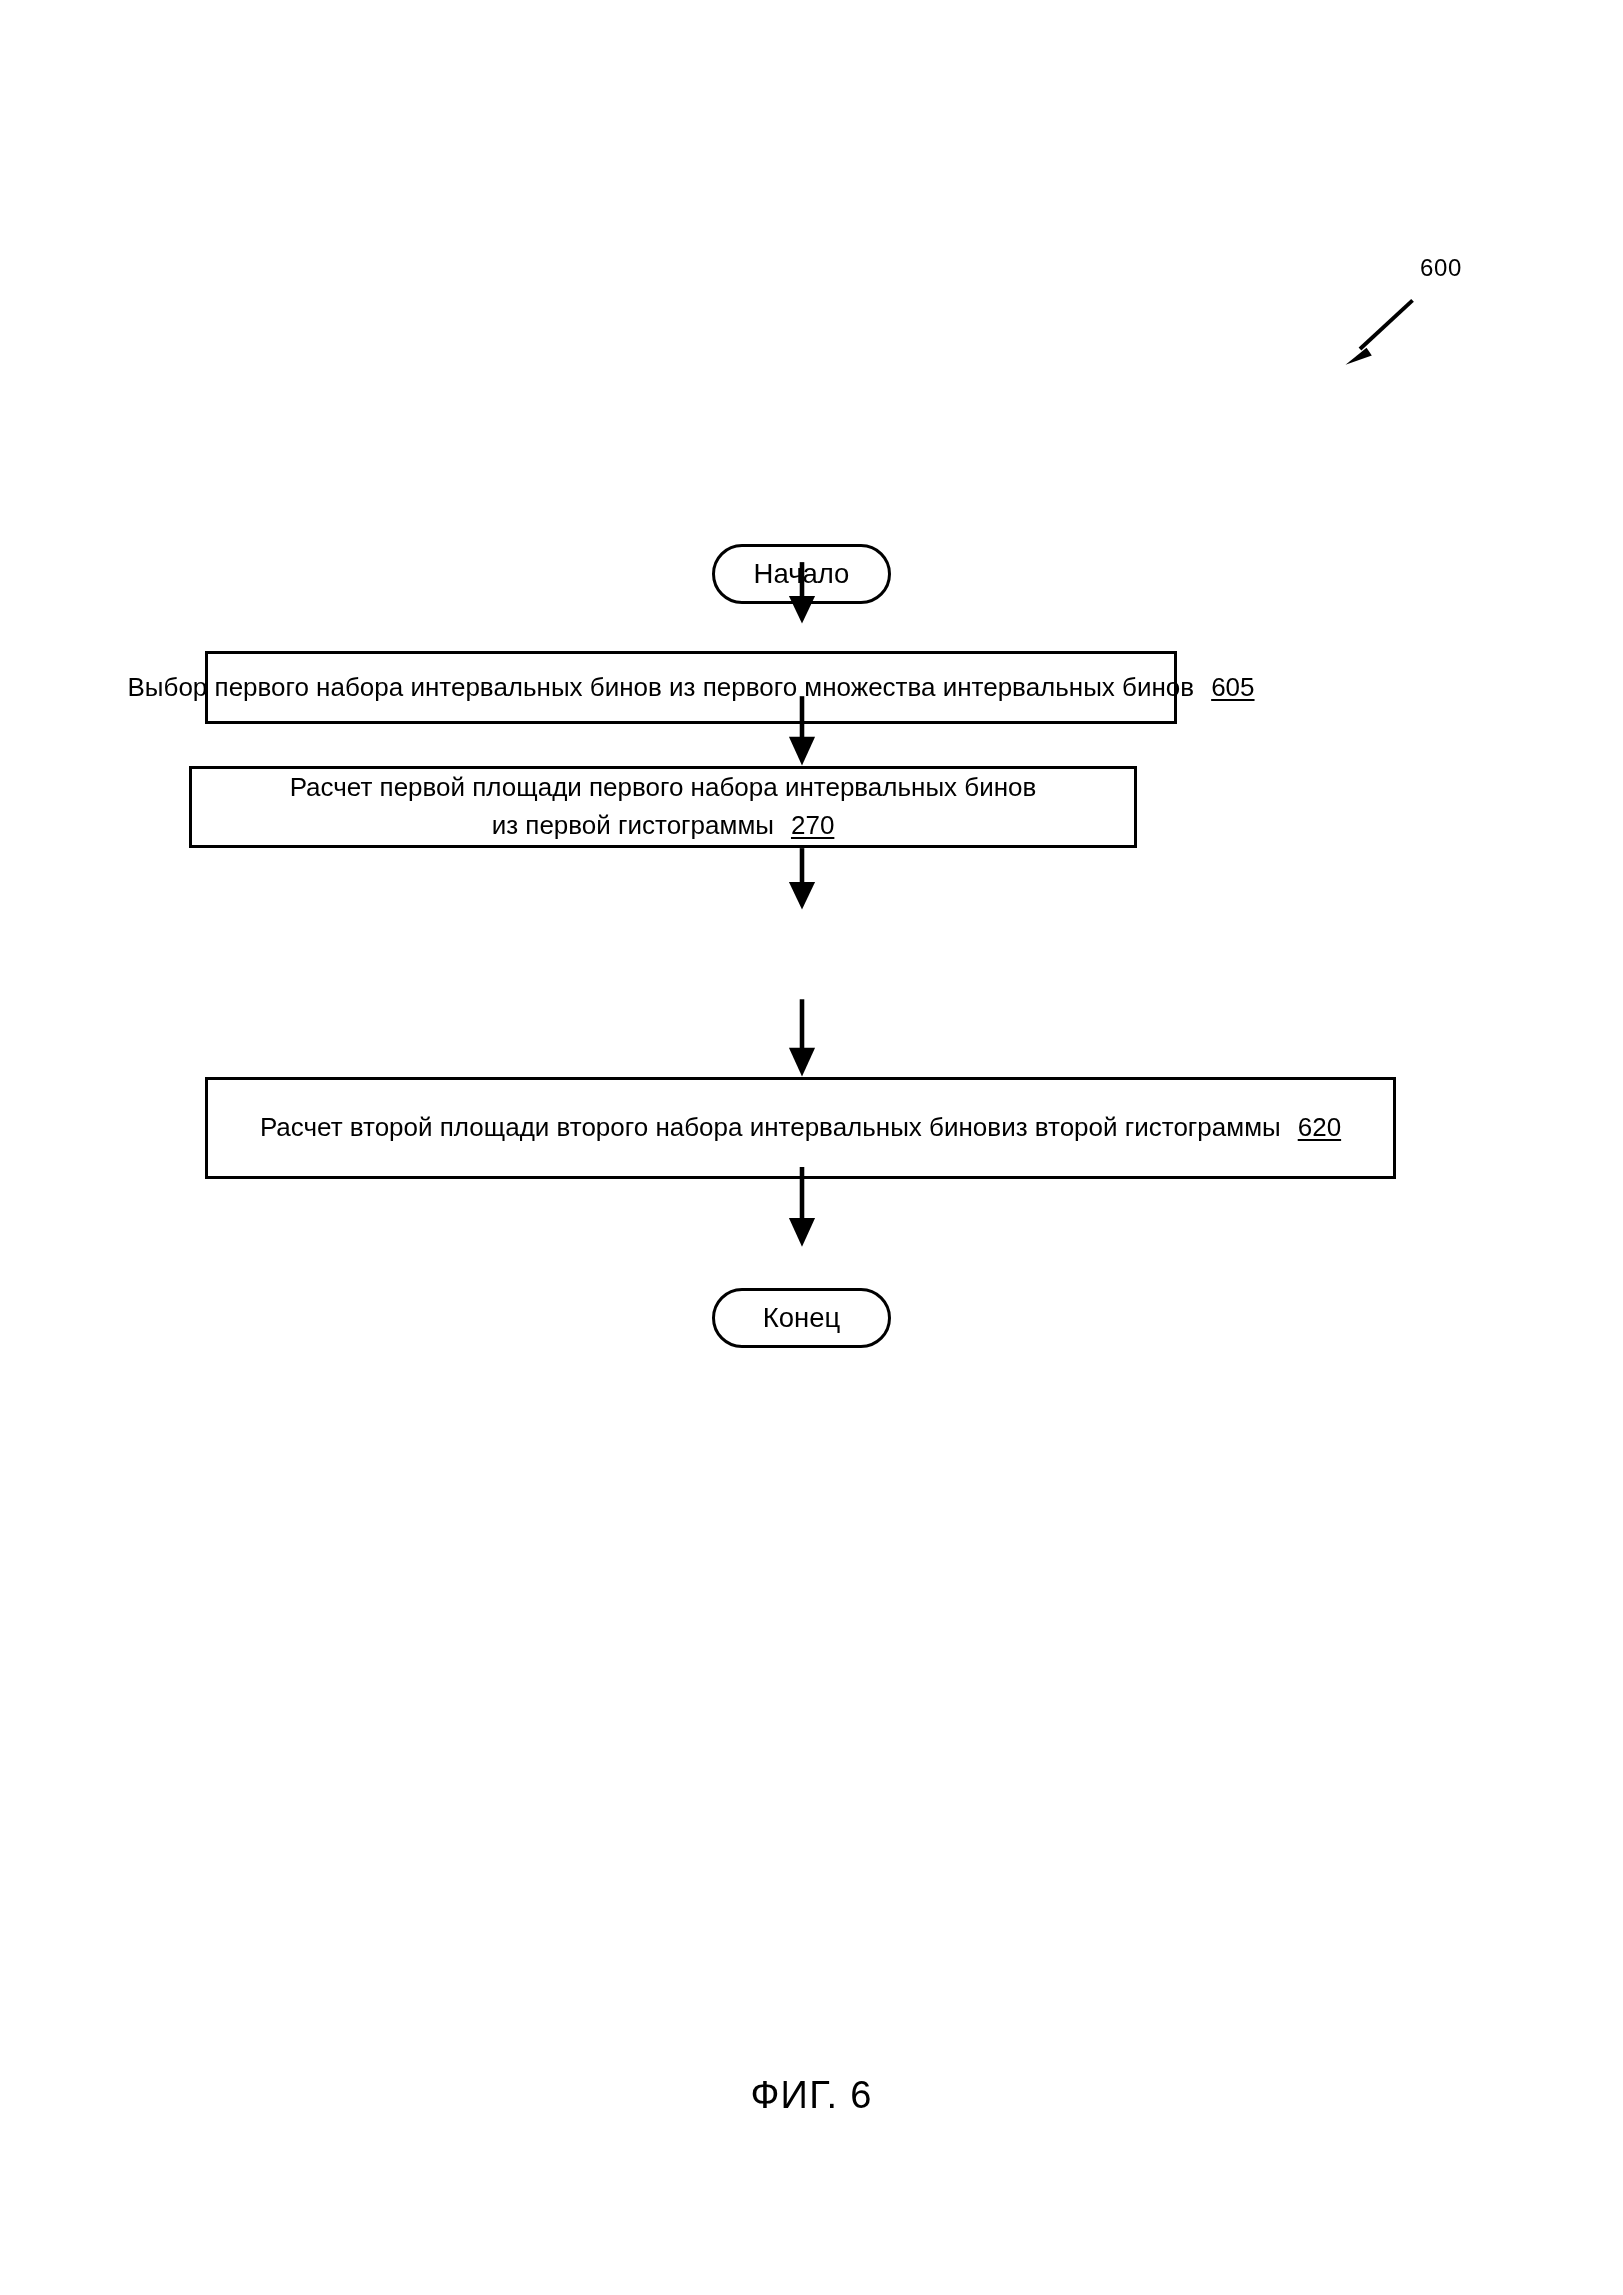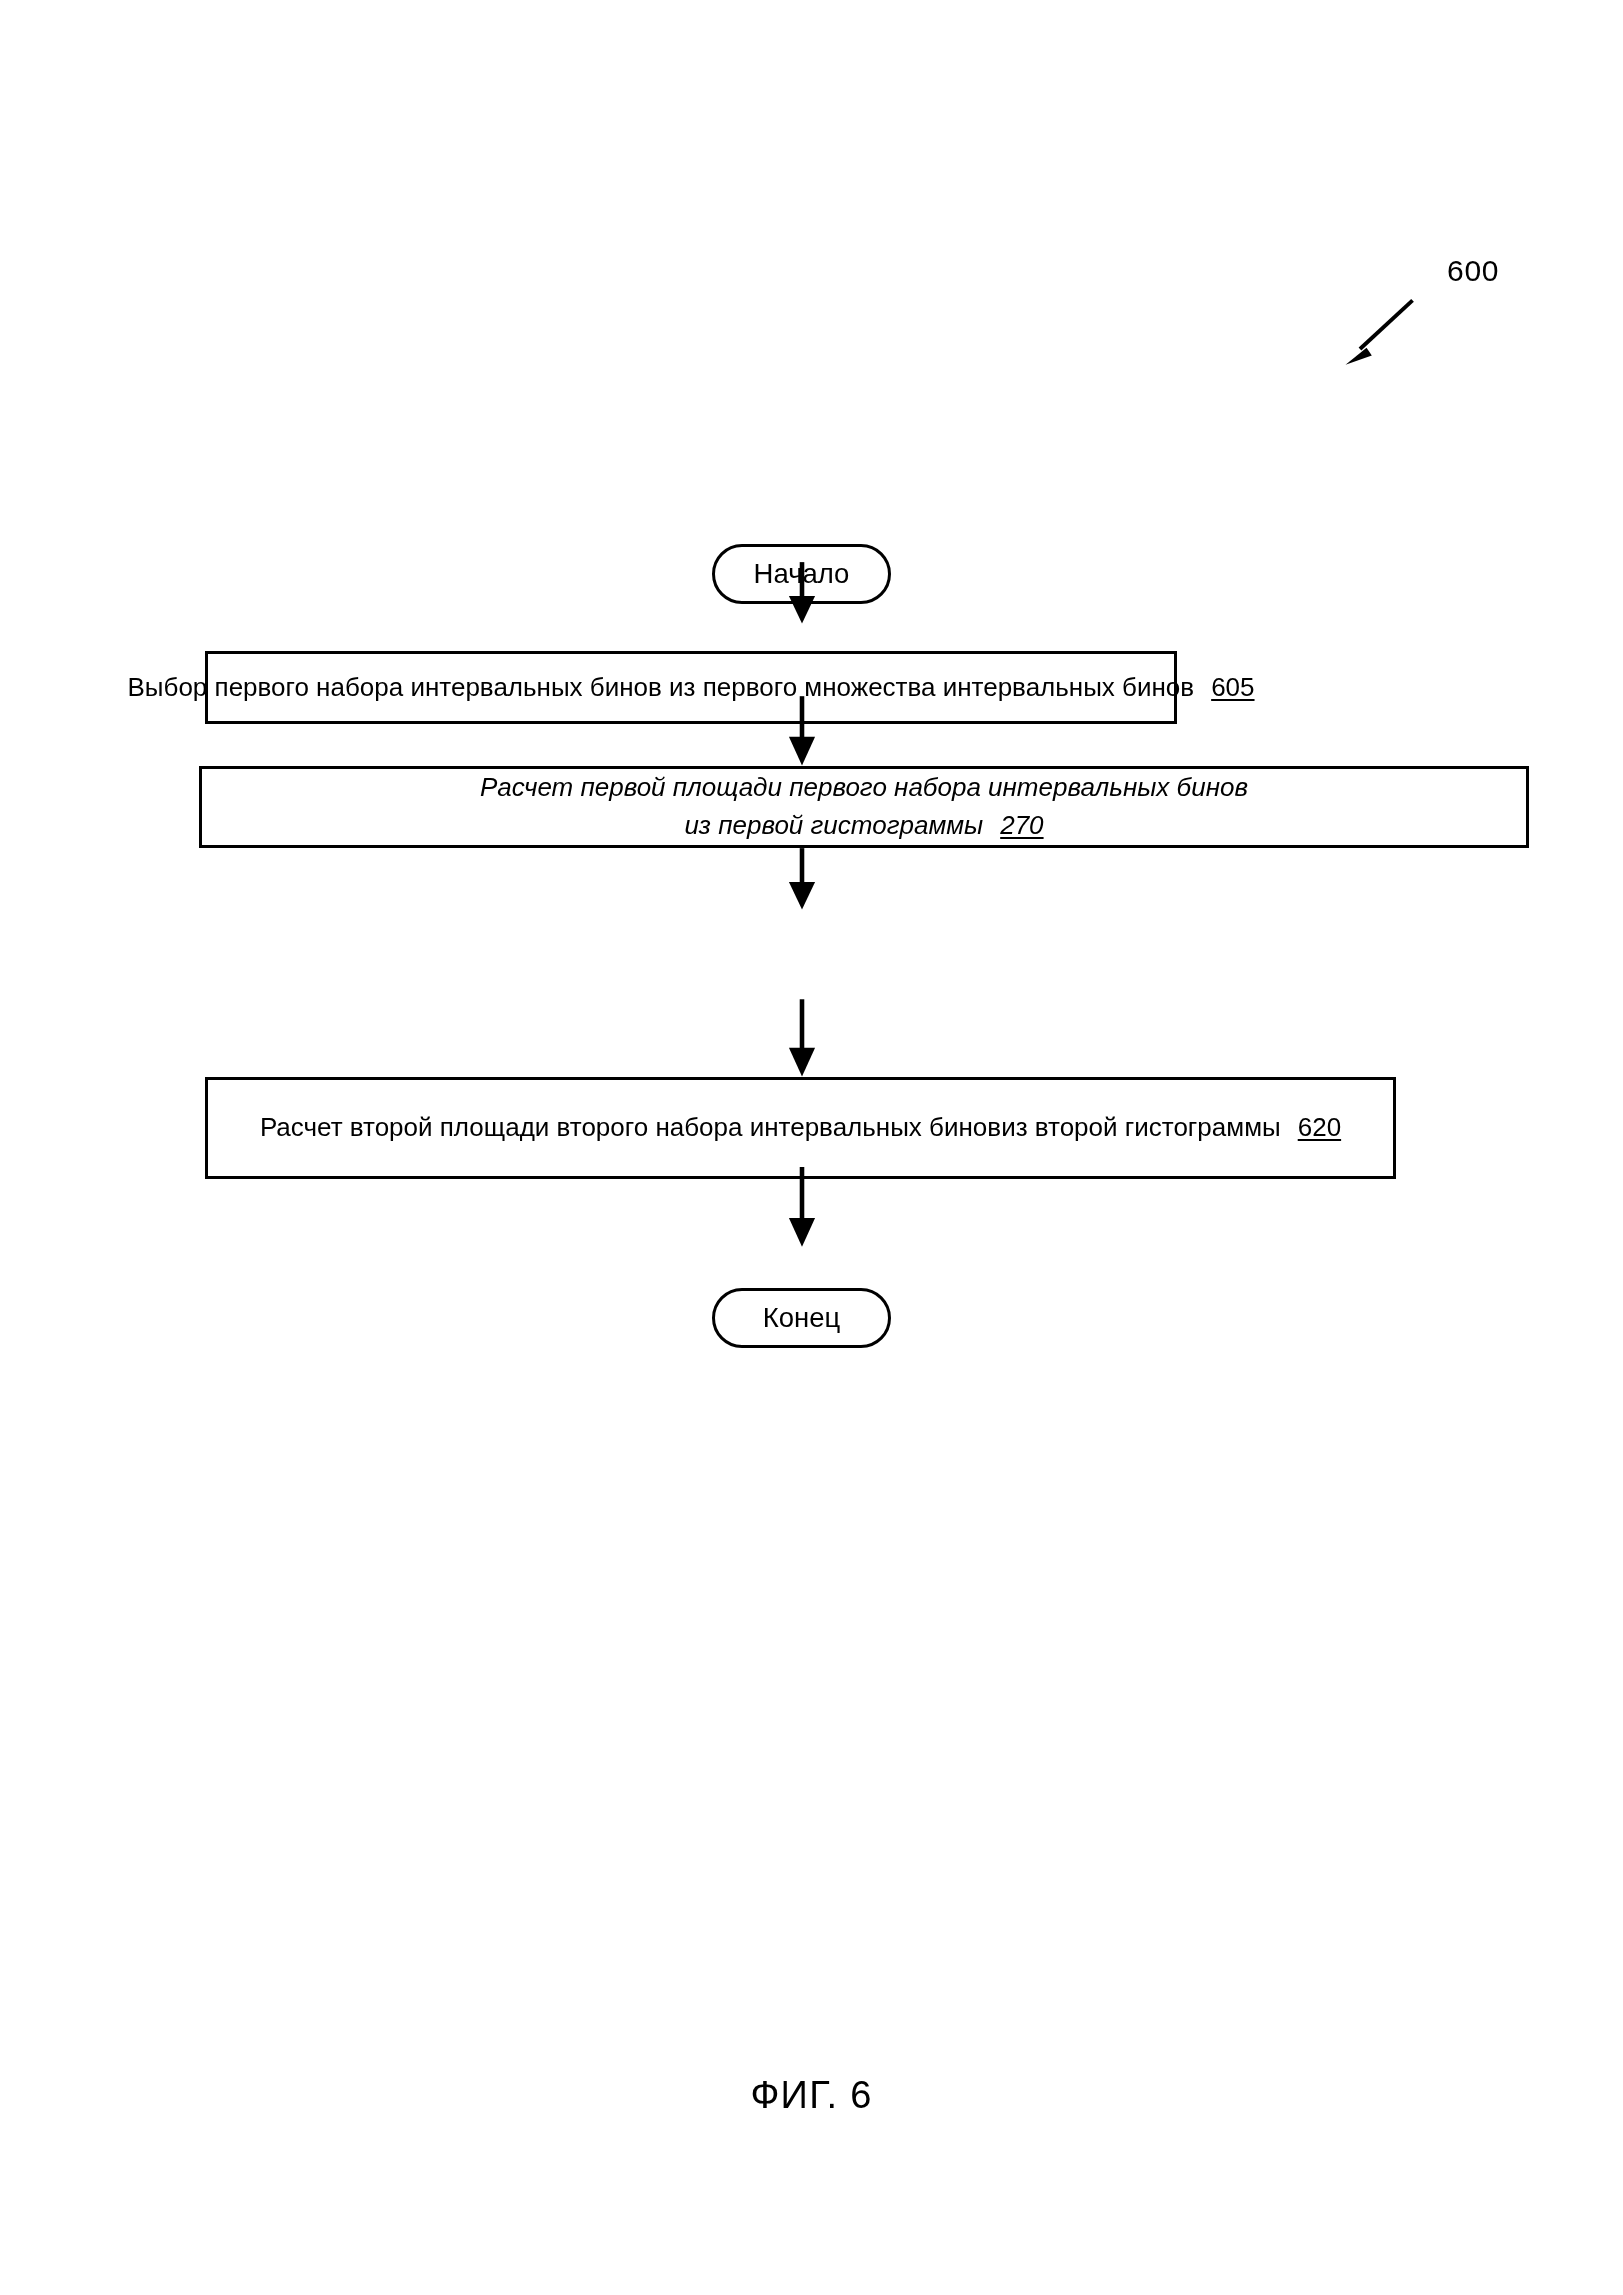--- a/index.html
+++ b/index.html
@@ -18,24 +18,23 @@
     height: 2295px;
     background: #ffffff;
     overflow: hidden;
   }
 
   
   #ref-600 {
     position: absolute;
     left: 1420px;
     top: 254px;
-    font-size: 30px;
+    font-size: 24px;
     letter-spacing: 0.7px;
     white-space: nowrap;
-    margin-left: 27px;
   }
   #leader-arrow {
     position: absolute;
     left: 1335px;
     top: 295px;
     width: 92px;
     height: 79px;
   }
 
   
@@ -137,21 +136,21 @@
     </div>
   </div>
 
   <div class="connector" style="top:696px; height:71px;">
     <svg width="34" height="71" viewBox="0 0 52 108" xmlns="http://www.w3.org/2000/svg">
       <line x1="26" y1="0" x2="26" y2="72" stroke="#000000" stroke-width="7"></line>
       <polygon points="26,106 6,62 46,62" fill="#000000"></polygon>
     </svg>
   </div>
 
-  <div class="process" style="left:199px; top:766px; width:1330px; height:82px;font-style:italic;">
+  <div class="process" style="left:189px; top:766px; width:948px; height:82px;">
     <div class="proc-text two-line">
       <span>Расчет первой площади первого набора интервальных бинов</span><br>
       <span>из первой гистограммы</span><span class="gap"></span><span class="ref-num">270</span>
     </div>
   </div>
 
   <div class="connector" style="top:848px; height:63px;">
     <svg width="34" height="63" viewBox="0 0 52 96" xmlns="http://www.w3.org/2000/svg">
       <line x1="26" y1="0" x2="26" y2="62" stroke="#000000" stroke-width="7"></line>
       <polygon points="26,94 6,52 46,52" fill="#000000"></polygon>

